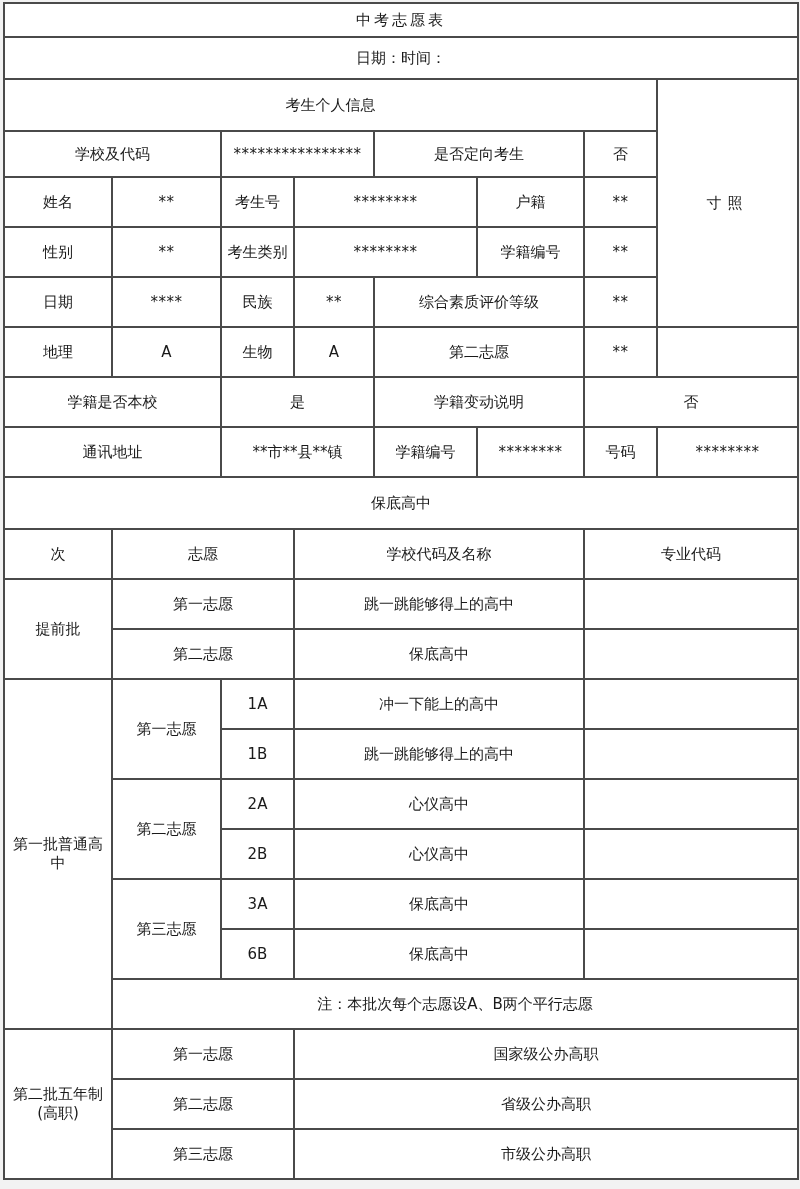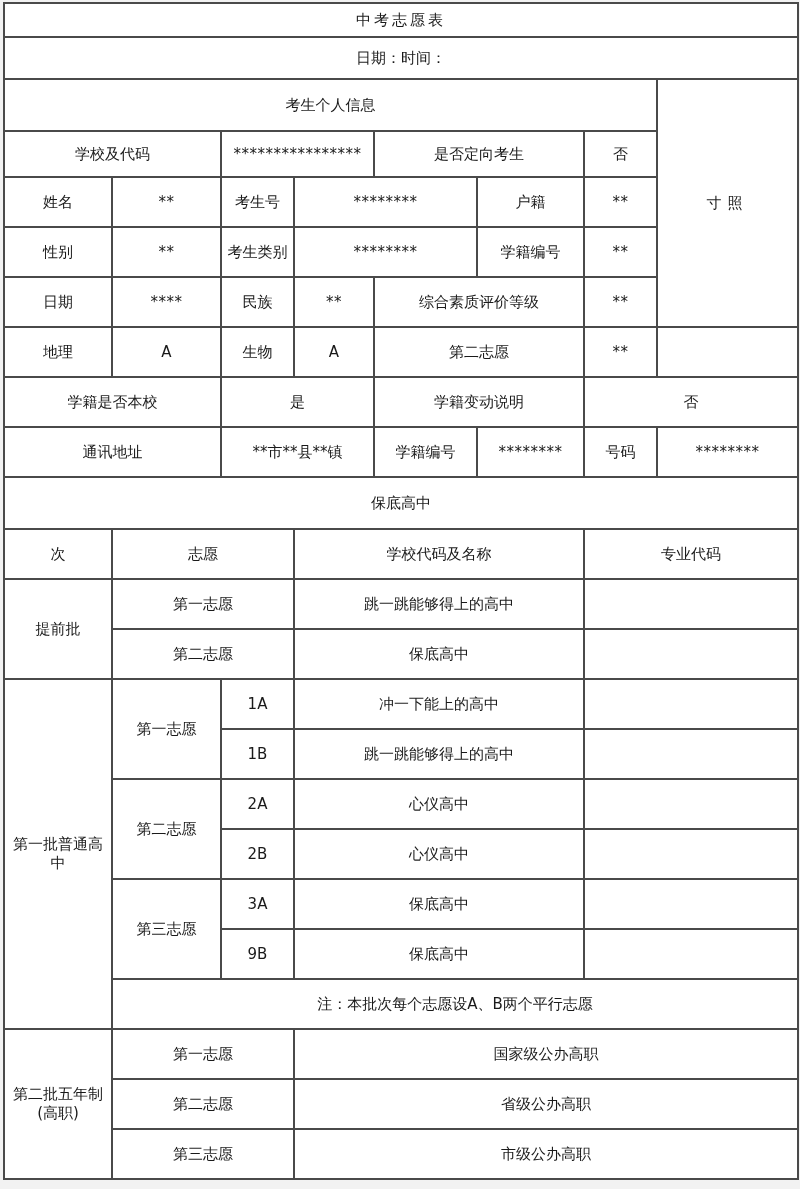--- a/index.html
+++ b/index.html
@@ -226,21 +226,21 @@
       <td colspan="2"></td>
     </tr>
 
     <tr class="r-vol">
       <td rowspan="2">第三志愿</td>
       <td>3A</td>
       <td colspan="4">保底高中</td>
       <td colspan="2"></td>
     </tr>
     <tr class="r-vol">
-      <td>9B</td>
+      <td>6B</td>
       <td colspan="4">保底高中</td>
       <td colspan="2"></td>
     </tr>
 
     <tr class="r-note">
       <td colspan="8" class="note-text">注：本批次每个志愿设A、B两个平行志愿</td>
     </tr>
 
     <tr class="r-vol">
       <td rowspan="3" class="vert-label">第二批五年制(高职)</td>

